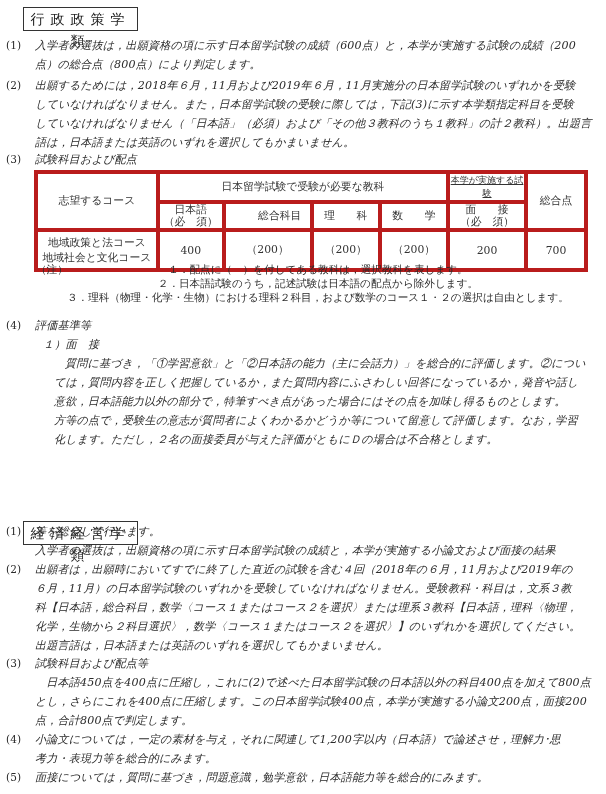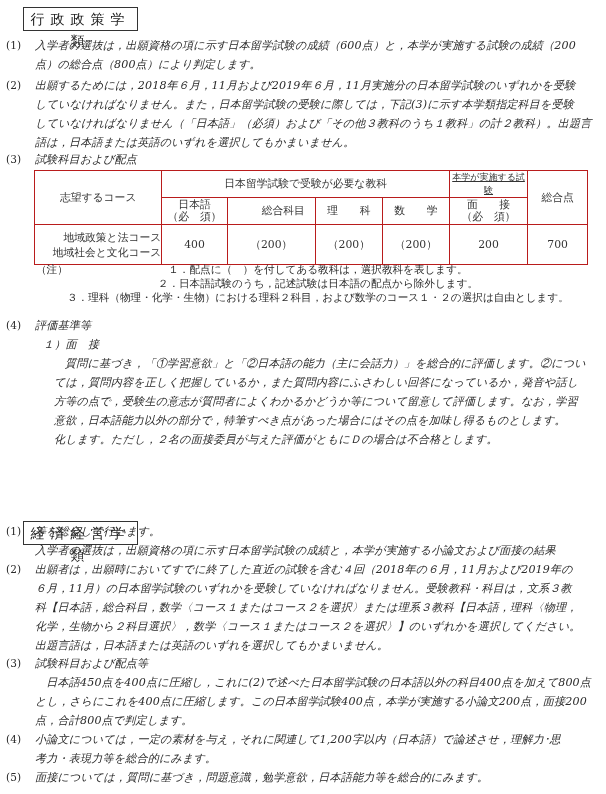--- a/index.html
+++ b/index.html
@@ -7,21 +7,21 @@
          font-family:"DejaVu Serif", "Liberation Serif", serif; color:#2a2a2a; font-size:11.2px; }
   .abs { position:absolute; }
   .title-box { position:absolute; border:1.4px solid #333; background:#fff;
                font-family:"DejaVu Sans", "Liberation Sans", sans-serif; font-size:14px;
                letter-spacing:6px; text-align:center; line-height:22px; color:#222; }
   .para { position:absolute; left:6px; width:592px; line-height:19px; font-size:11.1px; letter-spacing:0.15px; }
   .para .num { position:absolute; left:0; top:0; font-size:10.5px; }
   .para .body { margin-left:29px;font-style:italic; }
   .line { white-space:nowrap; }
   table.scores { position:absolute; left:34px; top:170px; width:554px; border-collapse:collapse; font-size:10.8px; }
-  table.scores td { border:1px solid #b91c1c; text-align:center; padding:0; color:#333; }
+  table.scores td { border:4px solid #b91c1c; text-align:center; padding:0; color:#333; }
   table.scores { border:1.6px solid #333; }
   .notes { position:absolute; left:36px; font-size:10.6px; line-height:14px; }
   .notes .row { white-space:nowrap;text-align:center; }
 </style>
 </head>
 <body>
 
 <div class="title-box" style="left:23px; top:7px; width:113px; height:22px;">行政政策学類</div>
 
 <div class="para" style="top:36px;">
@@ -70,21 +70,21 @@
     </td>
     <td style="width:68px;">
       <div>数　　学</div>
     </td>
     <td>
       <div>面　　接</div>
       <div>（必　須）</div>
     </td>
   </tr>
   <tr style="height:40px;">
-    <td style="text-align:right; line-height:15px;">
+    <td style="text-align:center; line-height:15px;">
       <div>地域政策と法コース</div>
       <div>地域社会と文化コース</div>
     </td>
     <td>400</td>
     <td>（200）</td>
     <td>（200）</td>
     <td>（200）</td>
     <td>200</td>
     <td>700</td>
   </tr>
@@ -101,22 +101,22 @@
 </div>
 
 <div class="para" style="top:316px;">
   <span class="num">(4)</span>
   <div class="body">
     <div class="line">評価基準等</div>
     <div class="line" style="margin-left:8px;">１）面　接</div>
     <div style="margin-left:19px;">
       <div class="line" style="text-indent:11px;">質問に基づき，「①学習意欲」と「②日本語の能力（主に会話力）」を総合的に評価します。②につい</div>
       <div class="line">ては，質問内容を正しく把握しているか，また質問内容にふさわしい回答になっているか，発音や話し</div>
+      <div class="line">意欲，日本語能力以外の部分で，特筆すべき点があった場合にはその点を加味し得るものとします。</div>
       <div class="line">方等の点で，受験生の意志が質問者によくわかるかどうか等について留意して評価します。なお，学習</div>
-      <div class="line">意欲，日本語能力以外の部分で，特筆すべき点があった場合にはその点を加味し得るものとします。</div>
     </div>
     <div style="margin-left:19px;">
       <div class="line">化します。ただし，２名の面接委員が与えた評価がともにＤの場合は不合格とします。</div>
     </div>
   </div>
 </div>
 
 <div class="title-box" style="left:23px; top:521px; width:113px; height:22px;">経済経営学類</div>
 
 <div class="para" style="top:522px;">

